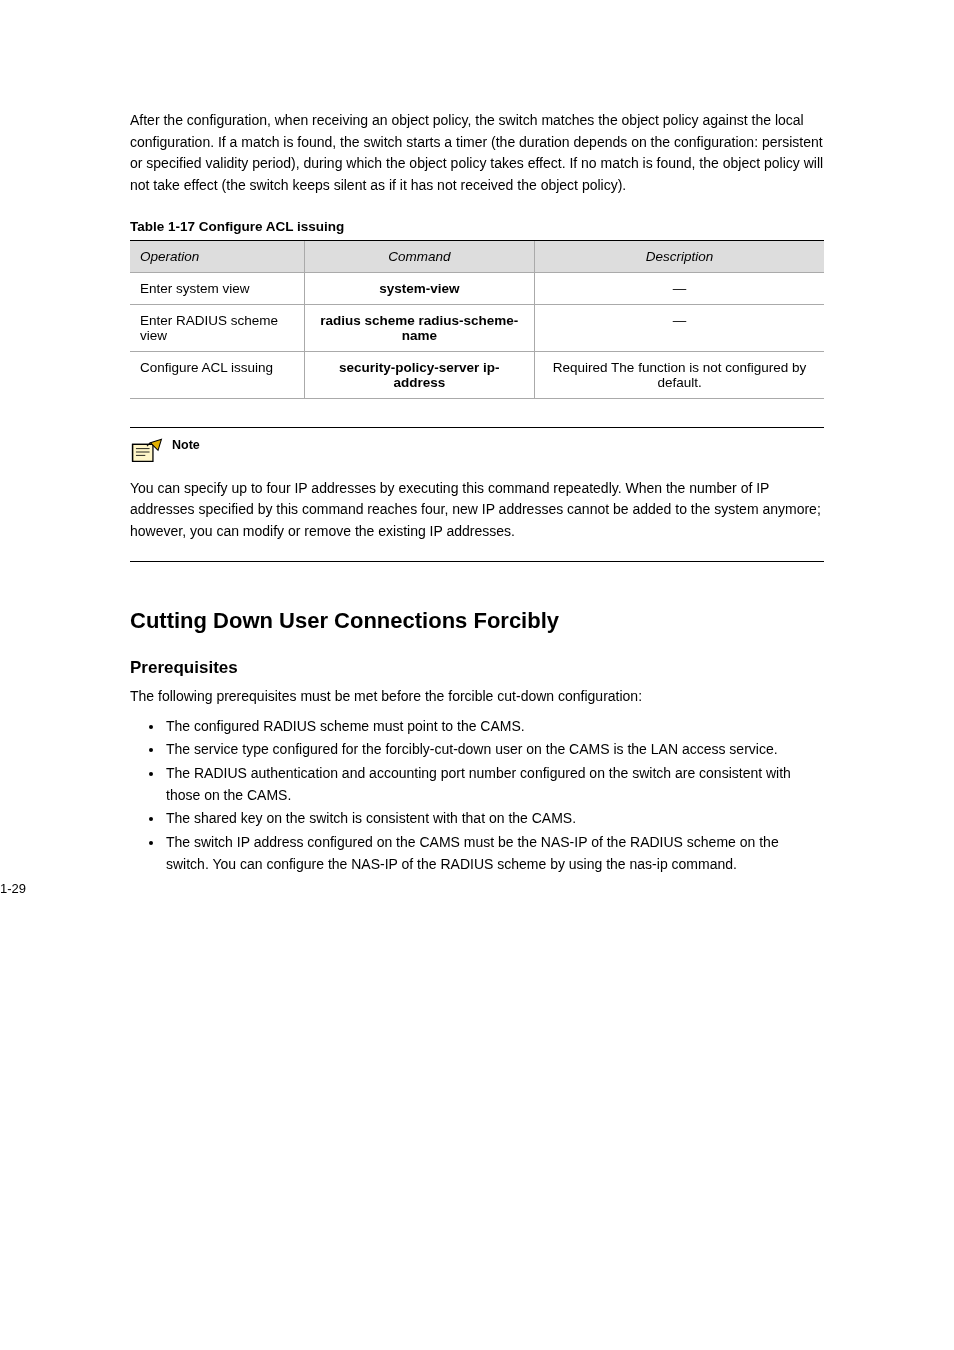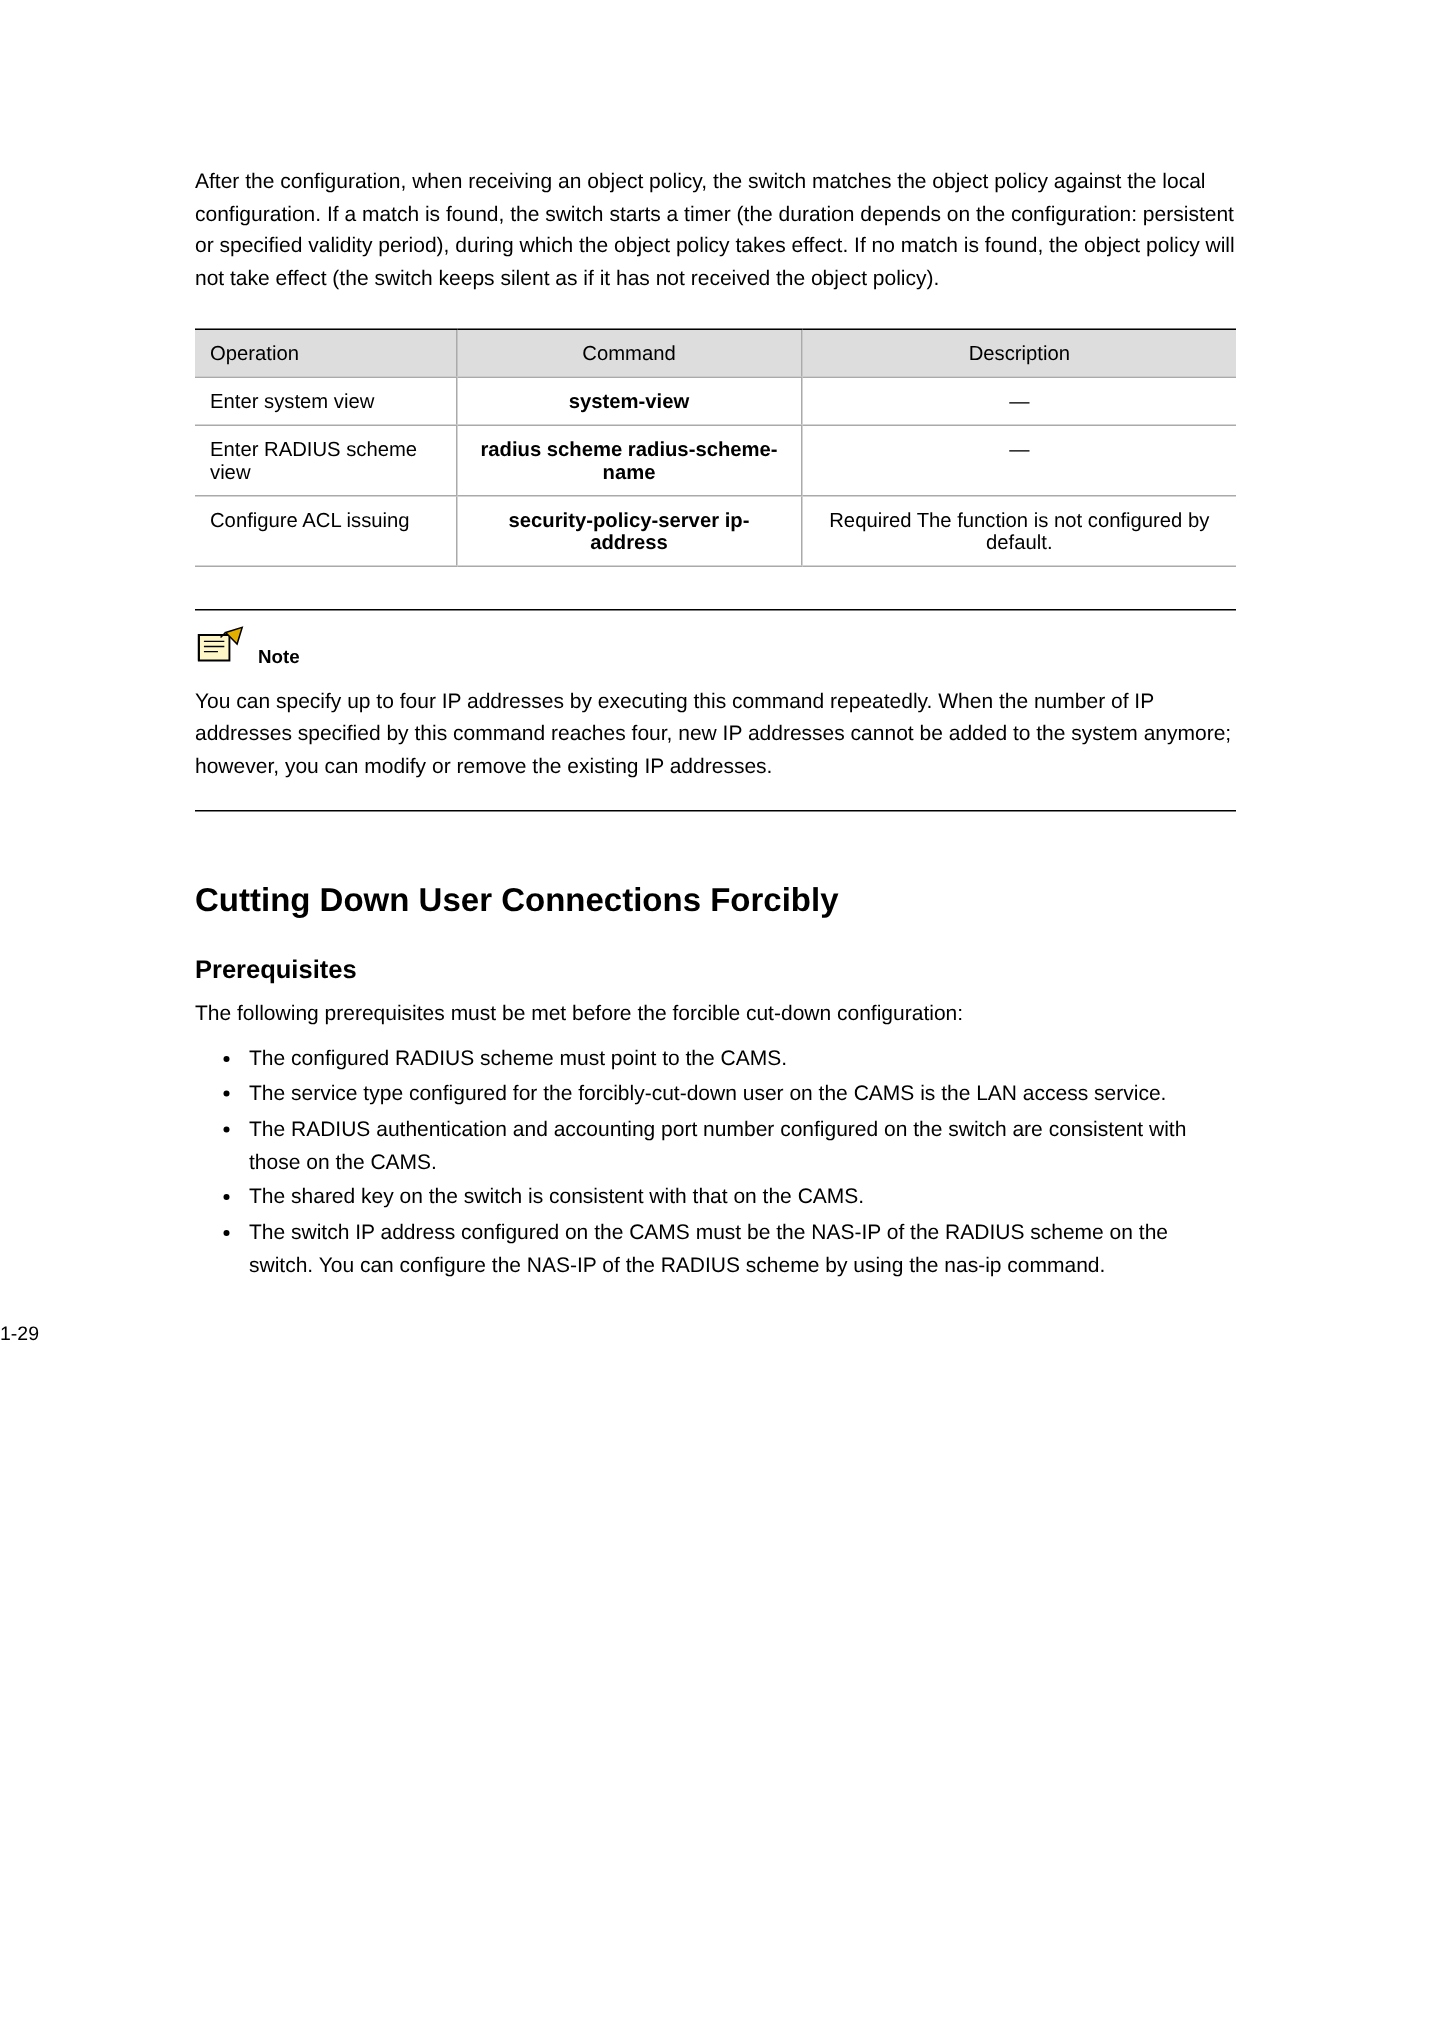--- a/index.html
+++ b/index.html
@@ -31,20 +31,21 @@
     border-collapse: collapse;
     font-size: 13.5px;
   }
   table.cmdtable th {
     background: #ddd;
     font-weight: normal;
     text-align: left;
     padding: 8px 10px;
     border-top: 1px solid #000;
     border-bottom: 1px solid #aaa;
+    font-style: italic;
   }
   table.cmdtable th + th,
   table.cmdtable td + td {
     border-left: 1px solid #aaa;
     text-align: center;
   }
   table.cmdtable td {
     padding: 8px 10px;
     border-bottom: 1px solid #aaa;
     vertical-align: top;
@@ -54,21 +55,21 @@
     font-weight: bold;
   }
   .note-block {
     margin-top: 28px;
     border-top: 1.5px solid #000;
     border-bottom: 1.5px solid #000;
     padding: 10px 0 18px 0;
   }
   .note-header {
     display: flex;
-    align-items: flex-end;
+    align-items: flex-start;
     gap: 8px;
     margin-bottom: 12px;
   }
   .note-icon svg {
     width: 34px;
     height: 28px;
     display: block;
   }
   .note-label {
     font-size: 12.5px;
@@ -107,20 +108,21 @@
     font-size: 13px;
   }
 </style>
 </head>
 <body>
 
 <div class="page">
 
   <p class="body-text">After the configuration, when receiving an object policy, the switch matches the object policy against the local configuration. If a match is found, the switch starts a timer (the duration depends on the configuration: persistent or specified validity period), during which the object policy takes effect. If no match is found, the object policy will not take effect (the switch keeps silent as if it has not received the object policy).</p>
 
+  <div class="table-title">Table 1-17 Configure ACL issuing</div>
 
   <table class="cmdtable">
     <thead>
       <tr>
         <th>Operation</th>
         <th>Command</th>
         <th>Description</th>
       </tr>
     </thead>
     <tbody>

